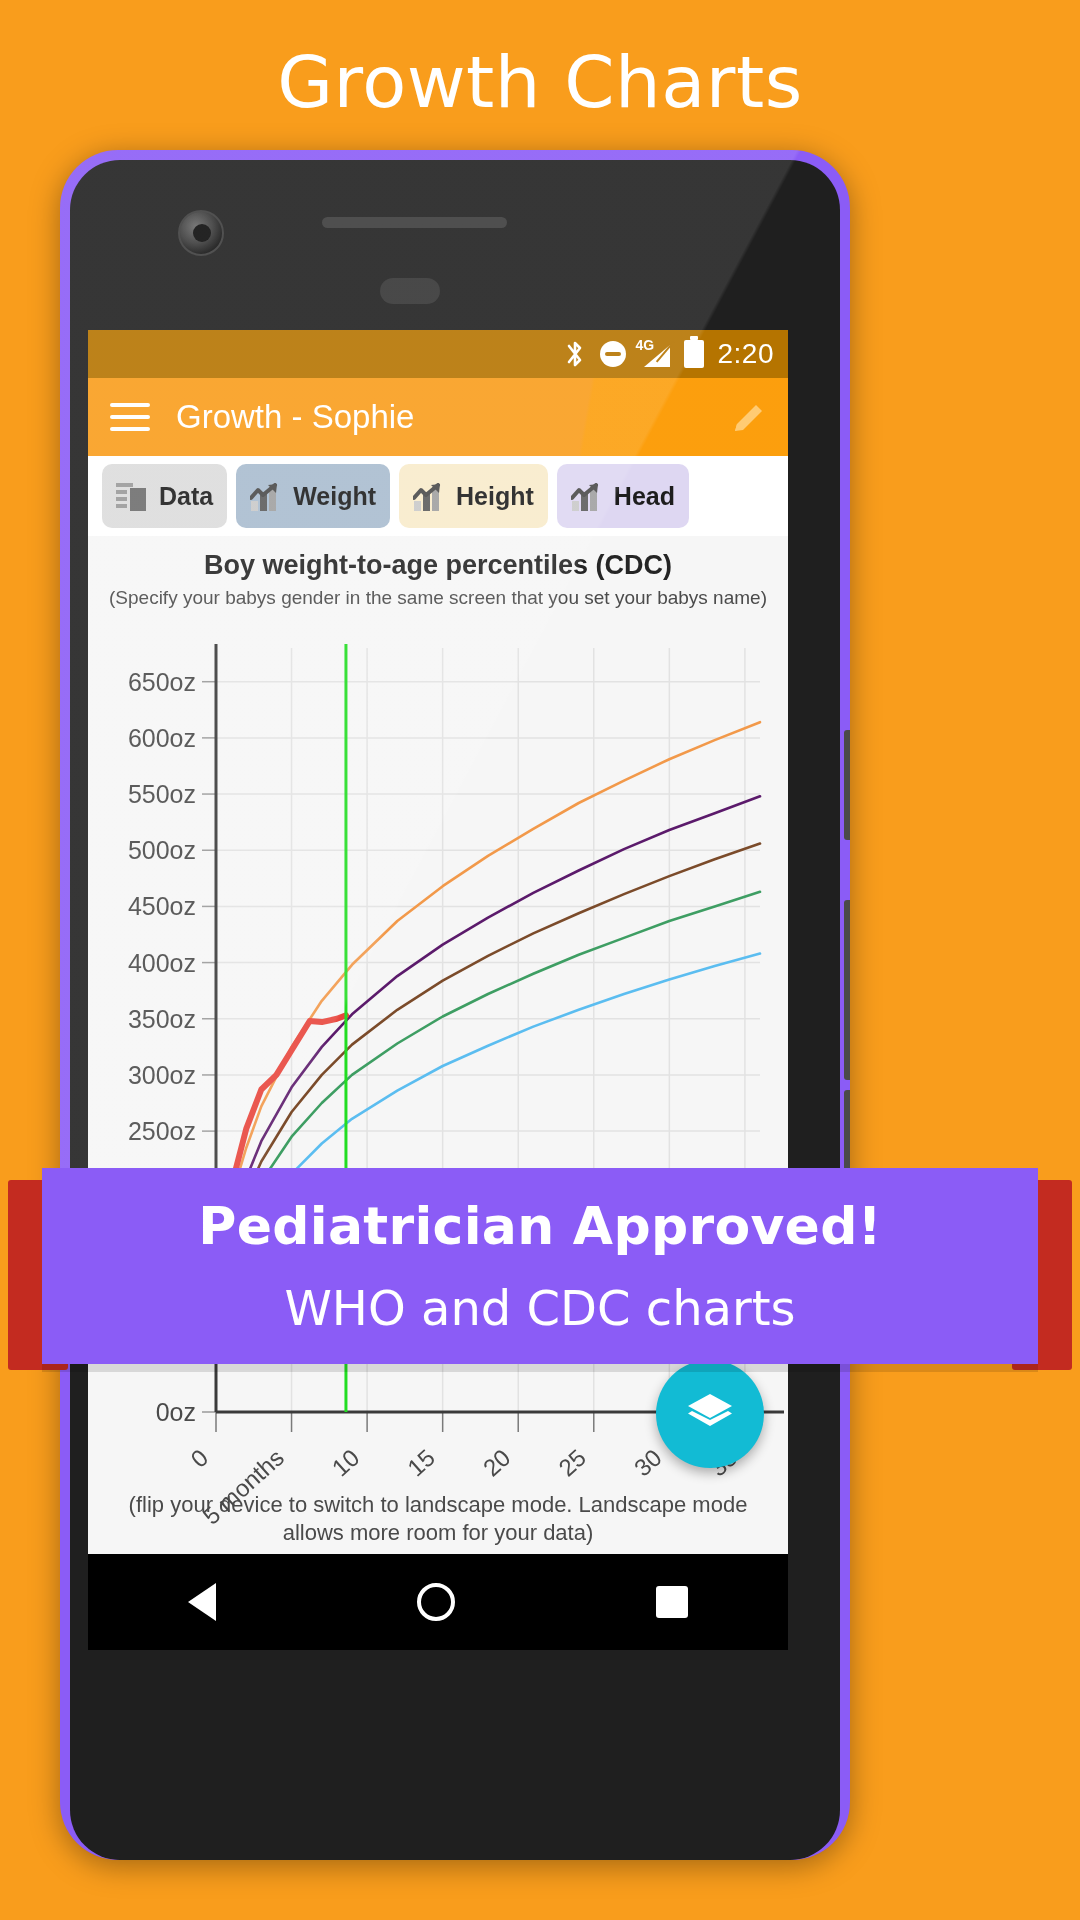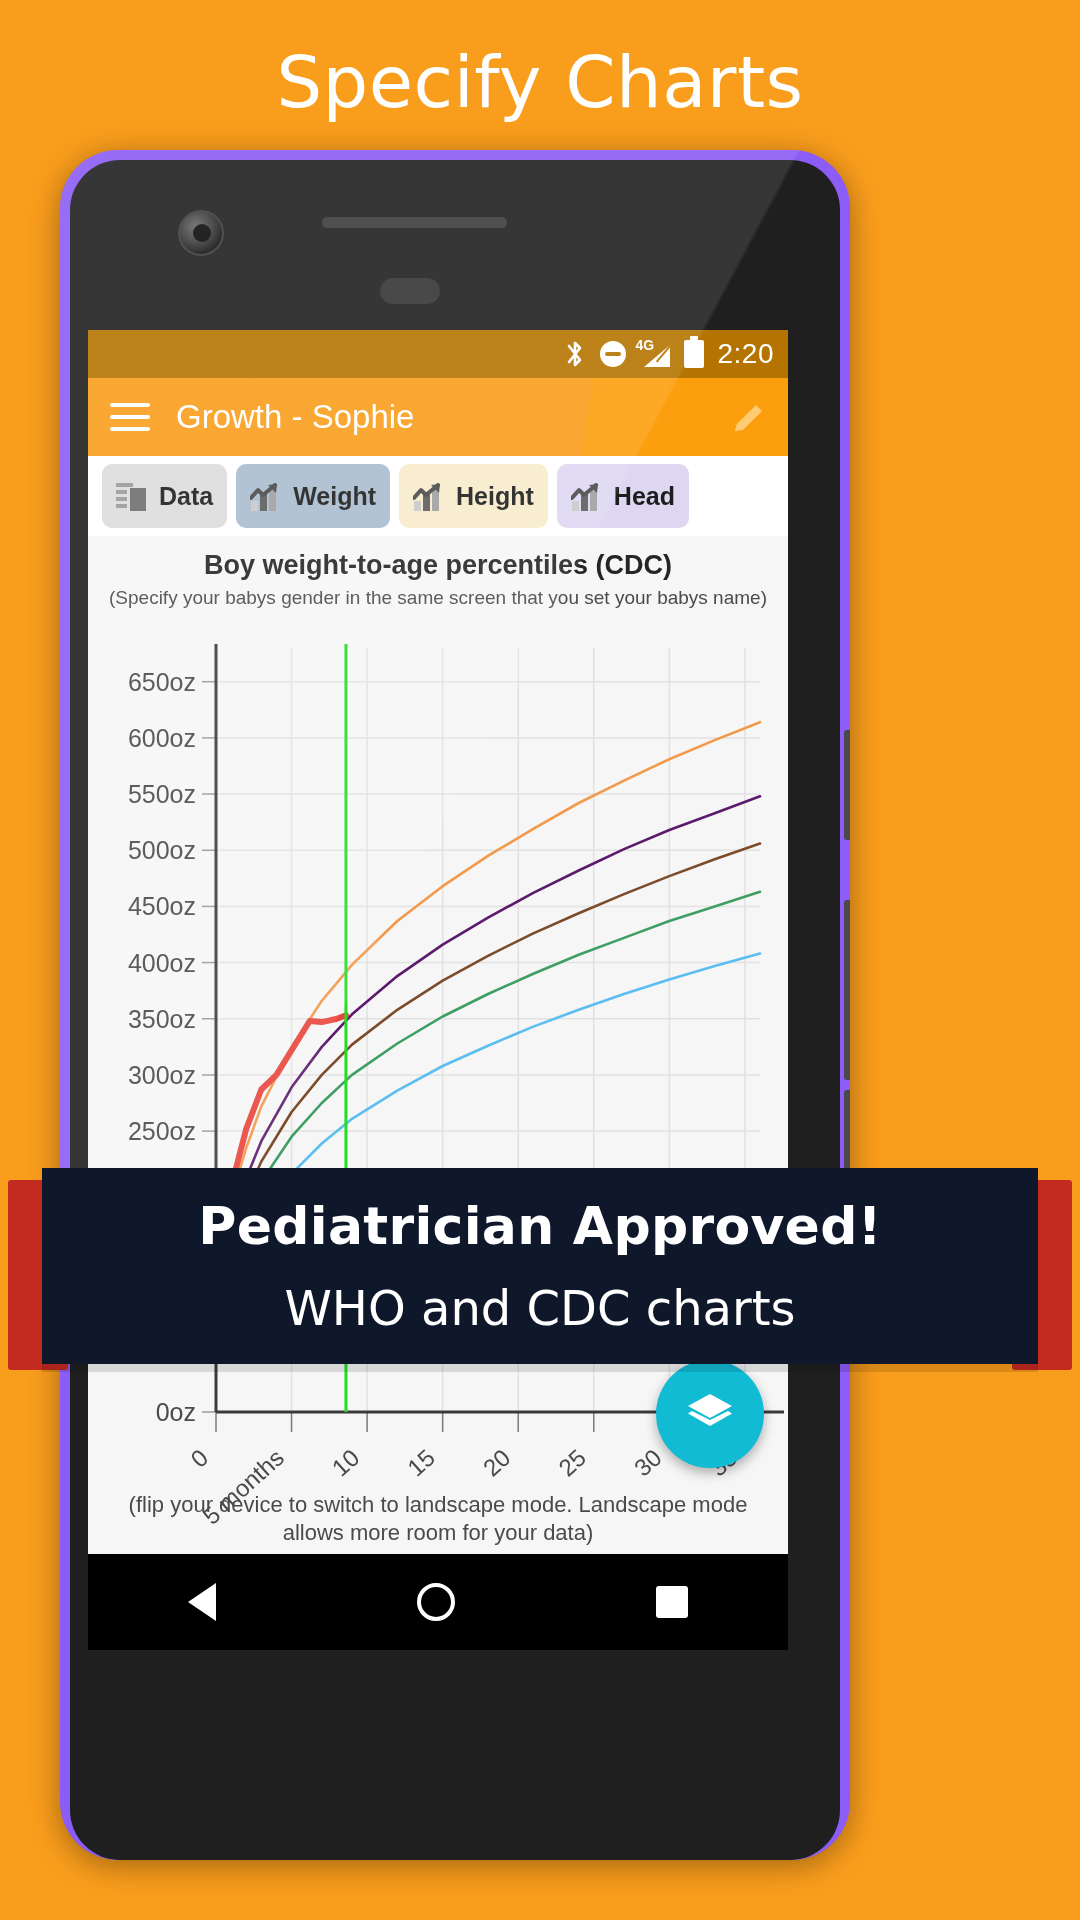--- a/index.html
+++ b/index.html
@@ -142,30 +142,30 @@
   .nav-back{ width:0; height:0; border-top:19px solid transparent; border-bottom:19px solid transparent; border-right:28px solid #fff;}
   .nav-home{ width:38px; height:38px; border-radius:50%; border:4px solid #fff;}
   .nav-rec{ width:32px; height:32px; background:#fff; border-radius:3px;}
 
   
   .banner-wrap{ position:absolute; left:0; top:1168px; width:1080px; height:210px; z-index:90;}
   .ribbon-l{ position:absolute; left:8px; top:12px; width:60px; height:190px; background:#C32B20; border-radius:3px;}
   .ribbon-r{ position:absolute; right:8px; top:12px; width:60px; height:190px; background:#C32B20; border-radius:3px;}
   .banner{
     position:absolute; left:42px; top:0; width:996px; height:196px;
-    background:#0f172a; box-shadow:0 8px 0 rgba(0,0,0,.12);
+    background:#8b5cf6; box-shadow:0 8px 0 rgba(0,0,0,.12);
     display:flex; flex-direction:column; align-items:center; justify-content:center;
   }
   .banner-l1{ color:#fff; font-size:52px; font-weight:700; font-family:"DejaVu Sans", sans-serif; letter-spacing:.3px;}
   .banner-l2{ color:#fff; font-size:48px; font-weight:400; font-family:"DejaVu Sans", sans-serif; margin-top:24px;}
 </style>
 </head>
 <body>
 
-<div class="promo-title">Specify Charts</div>
+<div class="promo-title">Growth Charts</div>
 
 <div class="phone">
   <div class="phone-inner-bezel"></div>
   <div class="cam"></div>
   <div class="earpiece"></div>
   <div class="sensor"></div>
   <div class="btn-power"></div>
   <div class="btn-vol"></div>
   <div class="btn-vol2"></div>
 

